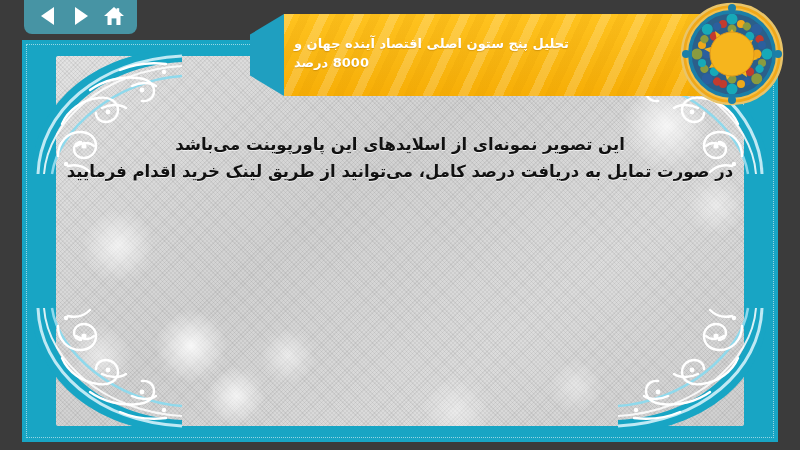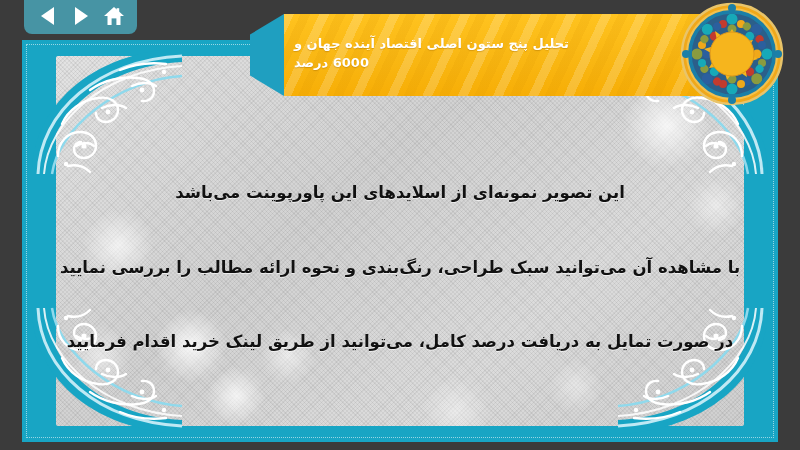--- a/index.html
+++ b/index.html
@@ -102,21 +102,20 @@
     text-align: center;
     z-index: 20;
   }
   .body-line {
     color: #111;
     font-size: 16.5px;
     line-height: 1.62;
     font-weight: 600;
     white-space: nowrap;
     text-shadow: 0 1px 0 rgba(255,255,255,0.6);
-    margin-top: 48px;
   }
 
   
   .title-banner {
     position: absolute;
     left: 250px; top: 14px;
     width: 498px; height: 82px;
     z-index: 30;
     display: flex;
     align-items: stretch;
@@ -295,31 +294,30 @@
           <circle cx="76" cy="66" r="2.4"></circle>
           <circle cx="110" cy="44" r="2.4"></circle>
           <circle cx="34" cy="118" r="2.2"></circle>
           <circle cx="132" cy="26" r="2.2"></circle>
         </g>
       </svg>
     </div>
 
     <div class="body-text">
       <div class="body-line">این تصویر نمونه‌ای از اسلایدهای این پاورپوینت می‌باشد</div>
-      <div class="body-line">با مشاهده آن می‌توانید سبک طراحی، رنگ‌بندی و نحوه ارائه مطالب را بررسی نمایید</div>
       <div class="body-line">در صورت تمایل به دریافت درصد کامل، می‌توانید از طریق لینک خرید اقدام فرمایید</div>
     </div>
 
   </div>
 
   <div class="title-banner">
     <div class="banner-tab"></div>
     <div class="banner-body">
       <div class="title-line">تحلیل پنج ستون اصلی اقتصاد آینده جهان و</div>
-      <div class="title-line">6000 درصد</div>
+      <div class="title-line">8000 درصد</div>
     </div>
   </div>
 
   <div class="medallion">
     <svg width="104" height="104" viewBox="0 0 104 104">
       <circle cx="52" cy="52" r="50" fill="#f0a81a"></circle>
       <circle cx="52" cy="52" r="50" fill="none" stroke="#e8c46a" stroke-width="2.5"></circle>
       <circle cx="52" cy="52" r="45" fill="#1b7fa8"></circle>
       <circle cx="52" cy="52" r="45" fill="none" stroke="#f2c14e" stroke-width="2"></circle>
       <circle cx="52" cy="52" r="41" fill="#2b5f8a"></circle>

